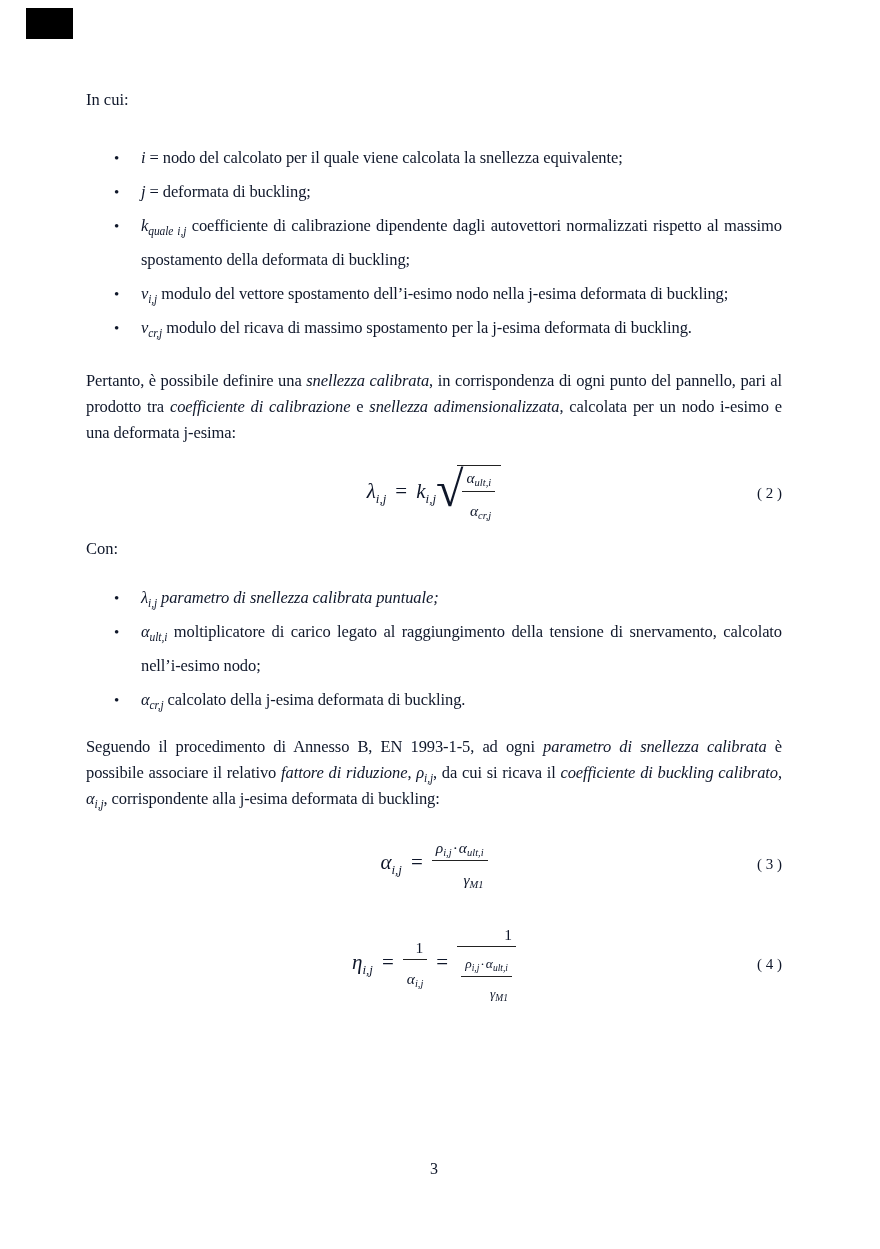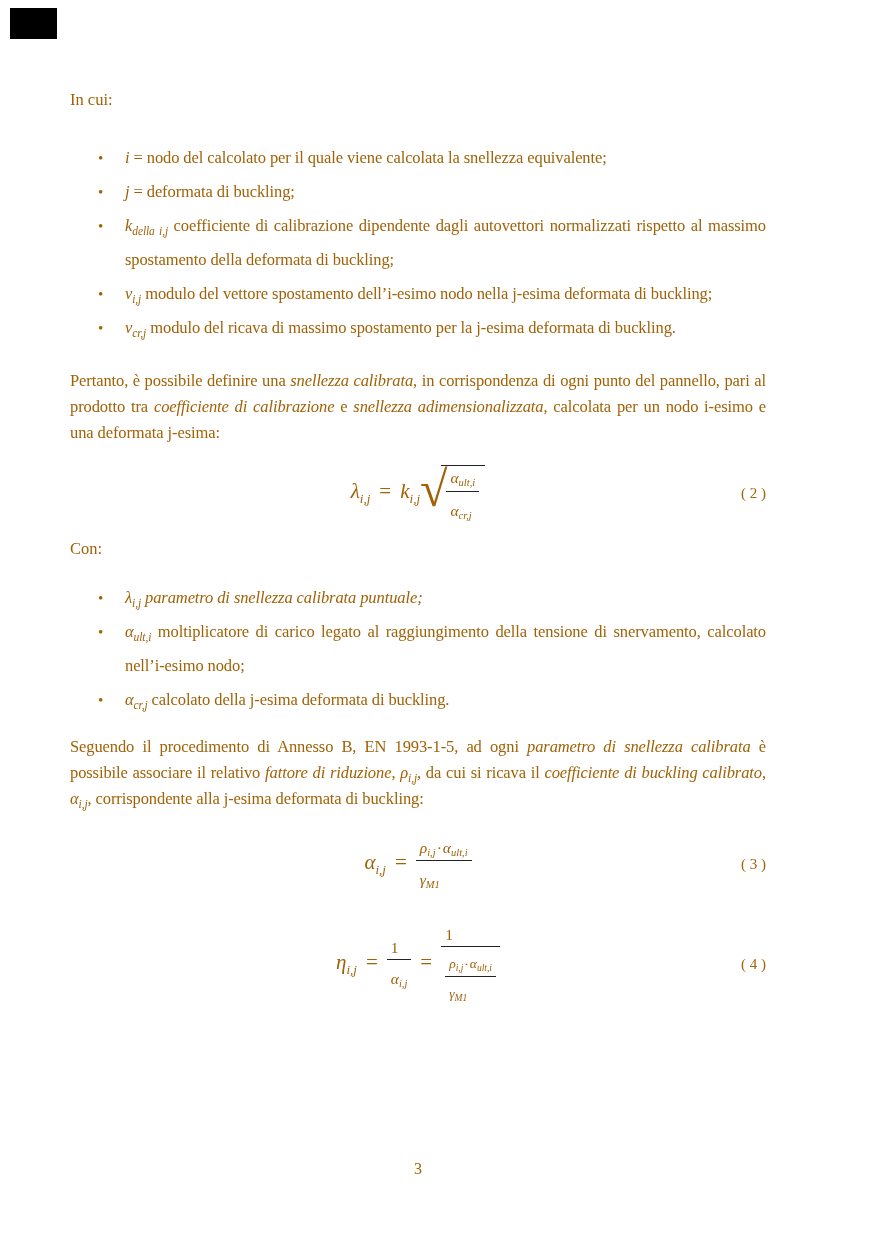--- a/index.html
+++ b/index.html
@@ -1,20 +1,21 @@
 <!DOCTYPE html>
 <html><head>
 <meta charset="utf-8">
 <style>
   * { margin:0; padding:0; box-sizing:border-box; }
   html,body { background:#ffffff; }
   .page {
     position:relative; width:836px; height:1249px; background:#ffffff;
-    color:#a16207; font-family:"Liberation Serif", serif; font-size:16.5px;
+    color:#0f172a; font-family:"Liberation Serif", serif; font-size:16.5px;
     overflow:hidden;
+    margin-left:16px;
   }
   .scan-mark { position:absolute; left:10px; top:8px; width:47px; height:31px; background:#000; }
   .content { padding:0 70px; }
 
   .lead { margin-top:87px; line-height:26px; }
   .heading { line-height:26px; }
 
   .blist { margin-top:28px; }
   .blist2 { margin-top:19px; }
   .bitem { position:relative; padding-left:55px; }
@@ -35,21 +36,21 @@
   .eq2 { height:86px; margin-top:4px; }
   .eq3 { height:76px; margin-top:14px; }
   .eq4 { height:108px; margin-top:8px; }
   .eq-num { position:absolute; right:0; top:50%; transform:translateY(-50%); font-size:15px; }
   .eq-body { font-size:21px; white-space:nowrap; }
   .mvar { font-style:italic; }
   .msub { font-style:italic; font-size:13px; vertical-align:-5px; line-height:1; }
   .mrel { margin:0 9px; }
   .mdot { font-style:normal; padding:0 1px; }
 
-  .frac { display:inline-block; vertical-align:middle; text-align:left; font-size:15.5px; }
+  .frac { display:inline-block; vertical-align:middle; text-align:right; font-size:15.5px; }
   .frac .fnum { display:block; padding:0 4px 2px; border-bottom:1.4px solid #222; line-height:1.25; }
   .frac .fden { display:block; padding:9px 4px 0; line-height:1.25; }
   .frac .fs { font-style:italic; font-size:10.5px; vertical-align:-3px; line-height:1; }
   .frac .frac { font-size:13.5px; vertical-align:middle; }
   .frac .frac .fs { font-size:9.5px; }
 
   .sqrt { display:inline-block; vertical-align:middle; white-space:nowrap; }
   .radical { display:inline-block; vertical-align:middle; font-style:normal; font-size:50px; line-height:1; transform:translateY(-4px); margin-right:-6px; }
   .radicand { display:inline-block; vertical-align:middle; border-top:1.6px solid #222; padding:2px 6px 0 5px; }
 
@@ -69,21 +70,21 @@
       <div class="bitem">
         <span class="dot">•</span>
         <div class="btext"><span class="r-m">i</span><span class="r-n"> = nodo del calcolato per il quale viene calcolata la snellezza equivalente;</span></div>
       </div>
       <div class="bitem">
         <span class="dot">•</span>
         <div class="btext"><span class="r-m">j</span><span class="r-n"> = deformata di buckling;</span></div>
       </div>
       <div class="bitem">
         <span class="dot">•</span>
-        <div class="btext"><span class="r-m">k</span><span class="r-s">della i,j</span><span class="r-n"> coefficiente di calibrazione dipendente dagli autovettori normalizzati rispetto al massimo spostamento della deformata di buckling;</span></div>
+        <div class="btext"><span class="r-m">k</span><span class="r-s">quale i,j</span><span class="r-n"> coefficiente di calibrazione dipendente dagli autovettori normalizzati rispetto al massimo spostamento della deformata di buckling;</span></div>
       </div>
       <div class="bitem">
         <span class="dot">•</span>
         <div class="btext"><span class="r-m">v</span><span class="r-s">i,j</span><span class="r-n"> modulo del vettore spostamento dell’i-esimo nodo nella j-esima deformata di buckling;</span></div>
       </div>
       <div class="bitem">
         <span class="dot">•</span>
         <div class="btext"><span class="r-m">v</span><span class="r-s">cr,j</span><span class="r-n"> modulo del ricava di massimo spostamento per la j-esima deformata di buckling.</span></div>
       </div>
     </div>

